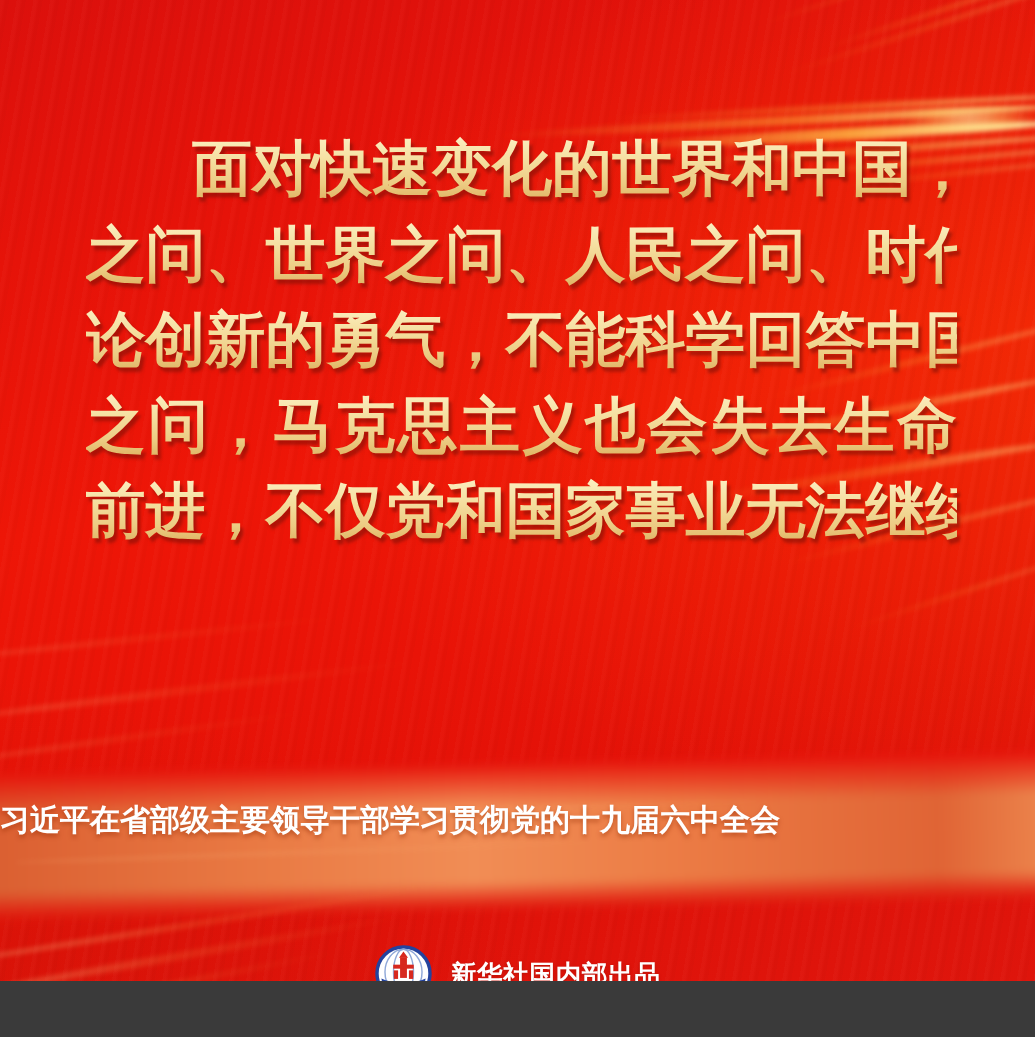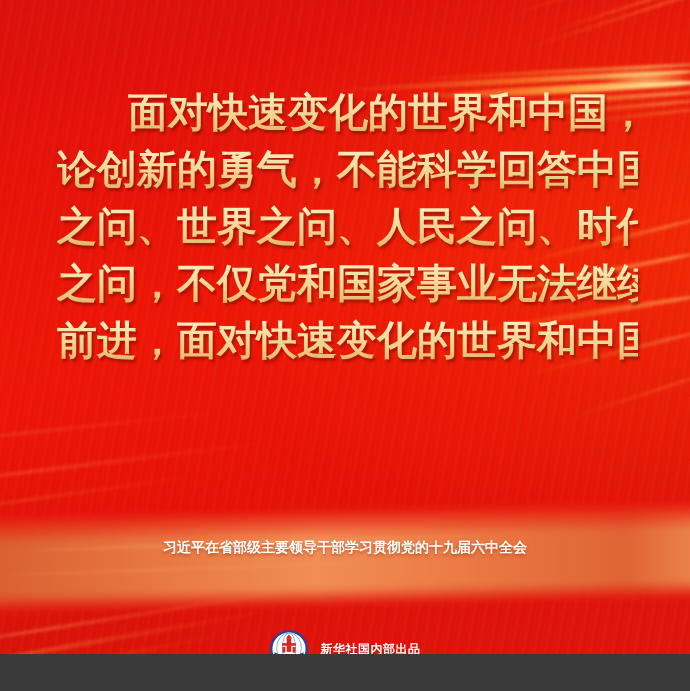--- a/index.html
+++ b/index.html
@@ -73,32 +73,32 @@
     -webkit-background-clip:text;background-clip:text;
     color:transparent;-webkit-text-fill-color:transparent;
     filter:drop-shadow(2px 3px 1px rgba(120,14,5,.55));
     white-space:nowrap;
   }
   .q-first{padding-left:71px;}
   .q-last{text-align-last:left;}
   
   .attribution{
     position:absolute;top:533px;left:0;width:690px;
-    text-align:center;color:#ffffff;font-weight:700;
-    font-size:14px;line-height:28px;
+    text-align:left;color:#ffffff;font-weight:700;
+    font-size:20px;line-height:28px;
     text-shadow:0 2px 3px rgba(150,45,5,.5);
   }
   
   .footer{
     position:absolute;top:628px;left:0;width:690px;height:42px;
     display:flex;align-items:center;justify-content:center;gap:13px;
   }
   .logo{width:38px;height:38px;display:block;}
   .publisher{
-    color:#ffffff;font-weight:700;font-size:12px;letter-spacing:.5px;
+    color:#ffffff;font-weight:700;font-size:17px;letter-spacing:.5px;
     text-shadow:0 1px 2px rgba(120,20,5,.4);
     font-family:Liberation Mono, monospace;
   }
 </style>
 </head>
 <body>
 
 <div class="poster">
 
   <div class="texture"></div>
@@ -126,24 +126,24 @@
     <div class="streak b1"></div>
     <div class="streak b2"></div>
     <div class="streak s-l f1"></div>
     <div class="streak s-l f2"></div>
     <div class="streak s-l f3"></div>
     <div class="streak s-l f4"></div>
   </div>
 
   <div class="quote">
     <div class="q-line q-first">面对快速变化的世界和中国，</div>
+    <div class="q-line">之问、世界之问、人民之问、时代</div>
     <div class="q-line">论创新的勇气，不能科学回答中国</div>
-    <div class="q-line">之问、世界之问、人民之问、时代</div>
-    <div class="q-line">之问，不仅党和国家事业无法继续</div>
-    <div class="q-line">前进，面对快速变化的世界和中国</div>
+    <div class="q-line">之问，马克思主义也会失去生命</div>
+    <div class="q-line">前进，不仅党和国家事业无法继续</div>
   </div>
 
   <div class="attribution">
     <div>习近平在省部级主要领导干部学习贯彻党的十九届六中全会</div>
   </div>
 
   <div class="footer">
     <svg class="logo" viewBox="0 0 40 40">
       <circle cx="20" cy="20" r="18.6" fill="#ffffff" stroke="#24439e" stroke-width="2.4"></circle>
       <ellipse cx="20" cy="19" rx="13" ry="16" fill="none" stroke="#8fa8d8" stroke-width="1"></ellipse>

